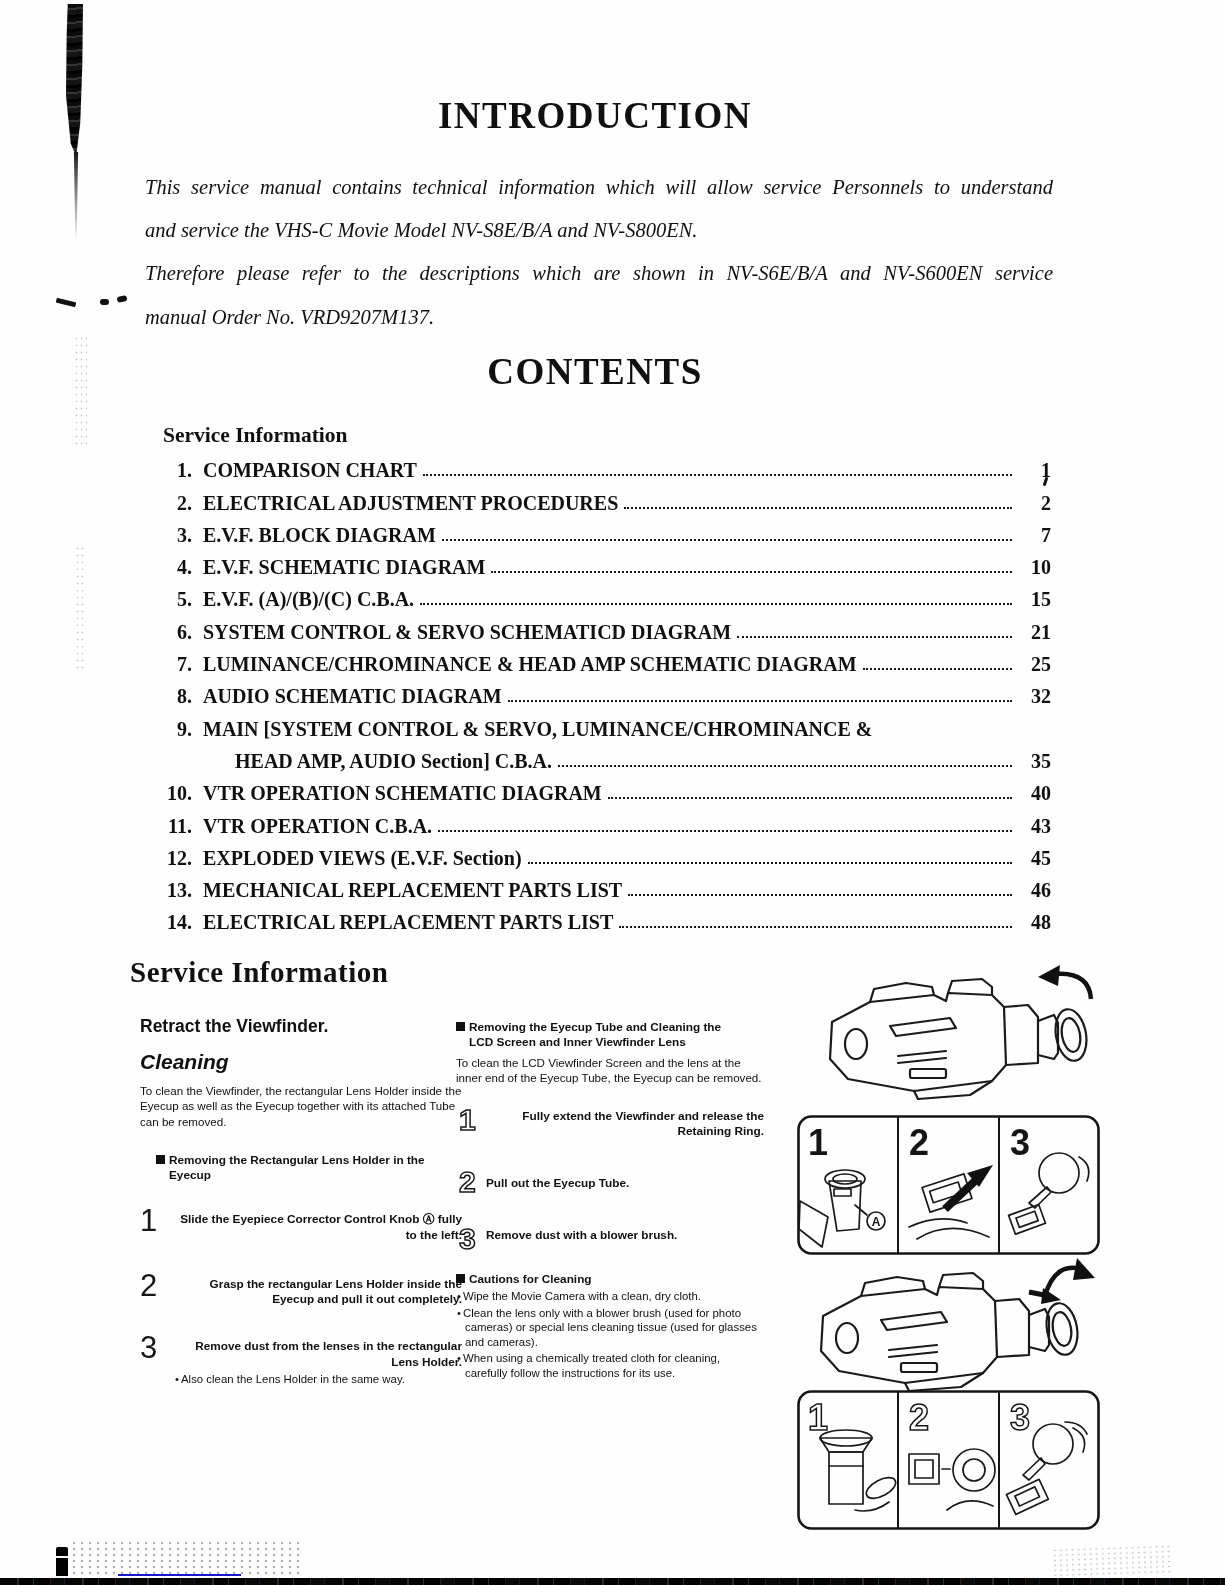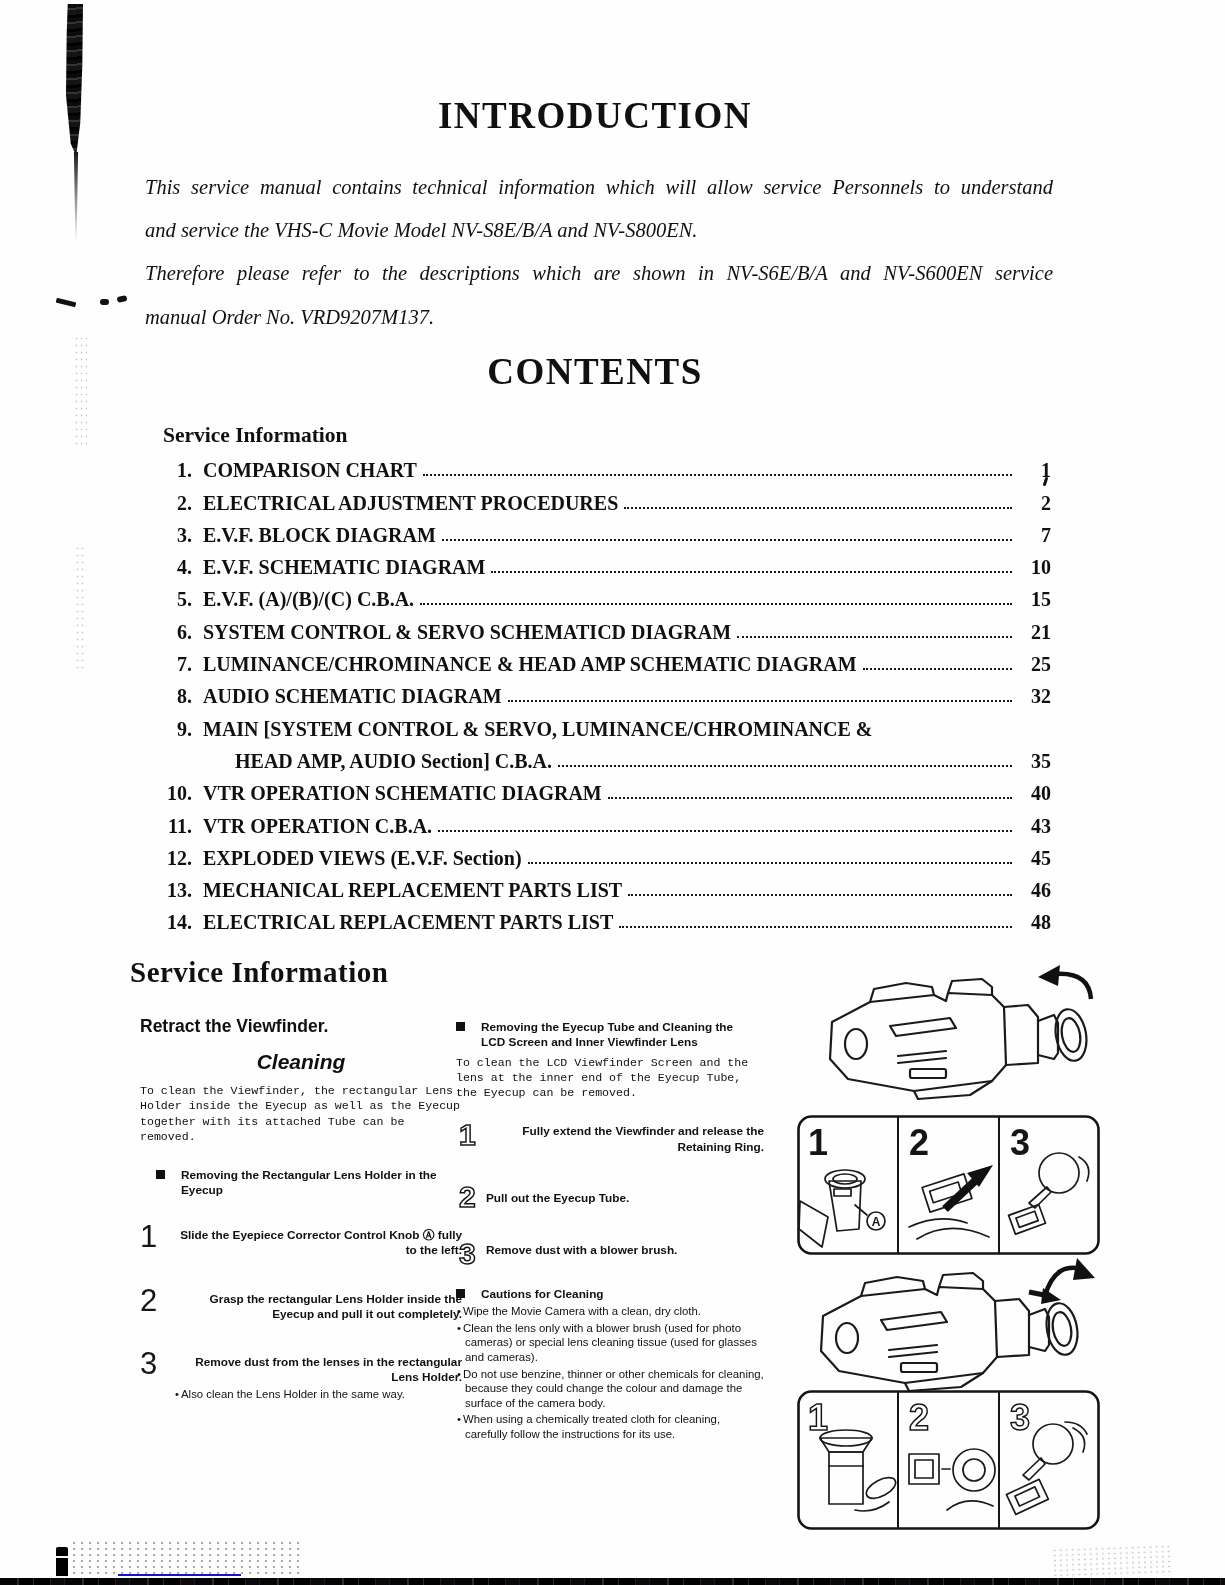--- a/index.html
+++ b/index.html
@@ -62,23 +62,23 @@
   .toc-title{flex:none;white-space:nowrap;padding-right:3px;}
   .toc-leader{flex:1;border-bottom:2.6px dotted #161616;margin:0 5px 6px 3px;min-width:14px;}
   .toc-page{flex:none;width:34px;text-align:right;}
   .toc-row.indent{padding-left:72px;}
   
   .svc-heading{position:absolute;left:130px;top:956px;margin:0;font-size:29px;font-weight:700;letter-spacing:.5px;}
   .col{position:absolute;font-family:"Liberation Sans",sans-serif;}
   .col-left{left:140px;top:1016px;width:322px;}
   .col-mid{left:456px;top:1020px;width:308px;}
   .retract{font-weight:700;font-size:17.5px;}
-  .cleaning-title{font-weight:700;font-style:italic;font-size:21px;margin-top:13px;text-align:center;}
-  .smallbody{font-size:11.6px;line-height:15.3px;margin-top:9px;font-family:Liberation Mono, monospace;}
-  .sq-header{display:flex;gap:16px;font-weight:700;font-size:11.8px;line-height:14.8px;}
+  .cleaning-title{font-weight:700;font-style:italic;font-size:21px;margin-top:13px;}
+  .smallbody{font-size:11.6px;line-height:15.3px;margin-top:9px;}
+  .sq-header{display:flex;gap:4px;font-weight:700;font-size:11.8px;line-height:14.8px;}
   .sq{flex:none;width:9px;height:9px;background:#111;margin-top:2px;}
   .mt24{margin-top:24px;margin-left:16px;}
   .step{display:flex;}
   .step-num{flex:none;width:34px;font-size:31px;line-height:31px;font-weight:400;color:#161616;}
   .step-num-outline{flex:none;width:30px;padding-top:1px;}
   .step-body{padding-top:7px;}
   .step-text{font-weight:700;font-size:11.8px;line-height:15.2px;text-align:right;}
   .note,.bullet{font-size:11.4px;line-height:14.6px;padding-left:9px;text-indent:-8px;}
   .note::before,.bullet::before{content:"\2022";margin-right:2px;}
   .note{margin-top:2px;}
@@ -272,21 +272,20 @@
     <div class="step-body">
       <div class="step-text">Remove dust with a blower brush.</div>
     </div>
   </div>
   <div class="sq-header cautions">
     <span class="sq"></span>
     <span>Cautions for Cleaning</span>
   </div>
   <div class="bullet">Wipe the Movie Camera with a clean, dry cloth.</div>
   <div class="bullet">Clean the lens only with a blower brush (used for photo cameras) or special lens cleaning tissue (used for glasses and cameras).</div>
-  <div class="bullet">Do not use benzine, thinner or other chemicals for cleaning, because they could change the colour and damage the surface of the camera body.</div>
   <div class="bullet">When using a chemically treated cloth for cleaning, carefully follow the instructions for its use.</div>
 </div>
 
 <div class="fig" style="left:798px;top:962px;">
   <svg width="302" height="152" viewBox="0 0 302 152">
     <g class="ln">
       <path d="M72,40 L76,27 L108,21 L134,25 L136,33"></path>
       <path d="M150,31 L154,19 L184,17 L194,25 L194,33"></path>
       <path d="M34,60 L72,40 L136,33 L148,39 L150,31 L194,33 L206,45 L208,103 L194,119 L116,129 L50,117 L32,97 Z"></path>
       <ellipse cx="58" cy="82" rx="11" ry="15"></ellipse>

